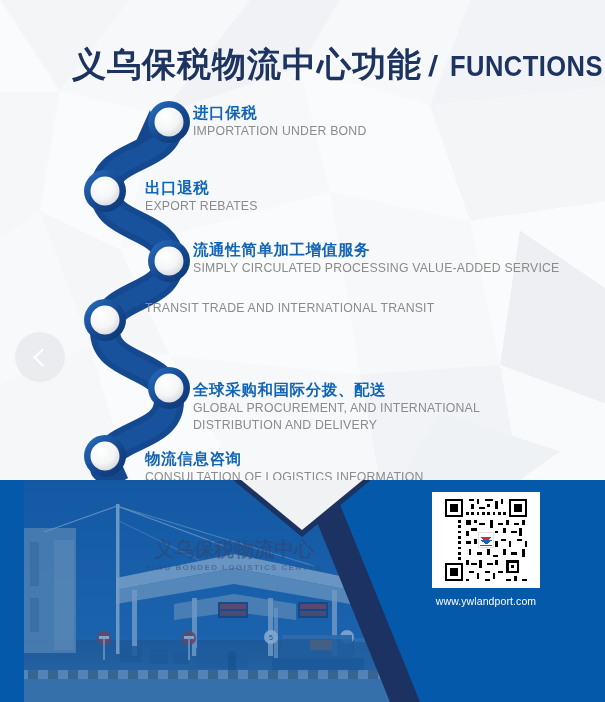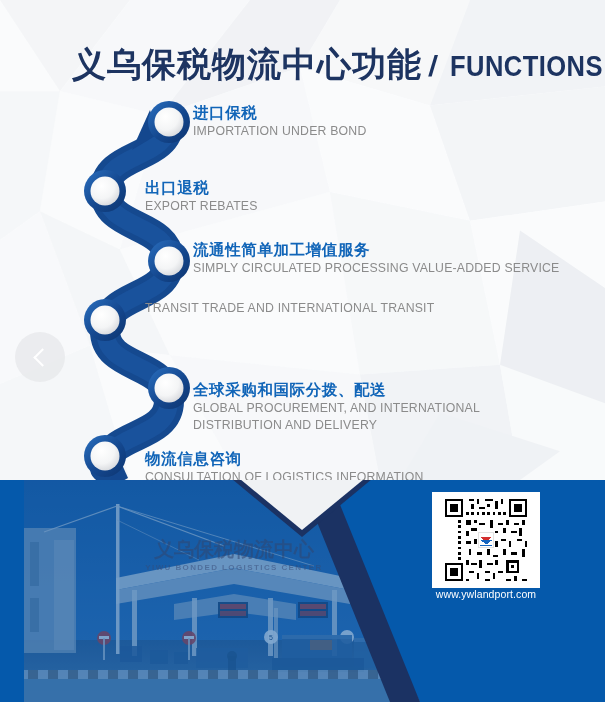--- a/index.html
+++ b/index.html
@@ -130,20 +130,21 @@
     text-align:center;
   }
   .qr{
     width:108px; height:96px;
     background:#ffffff;
     padding:4px;
     position:relative;
   }
   .qr svg{ width:100%; height:100%; display:block; }
   .qr-url{
+    margin-top:7px;
     font-size:10.5px;
     color:#ffffff;
     letter-spacing:0.1px;
     white-space:nowrap;
   }
 </style>
 </head>
 <body>
 
 <div id="stage">

